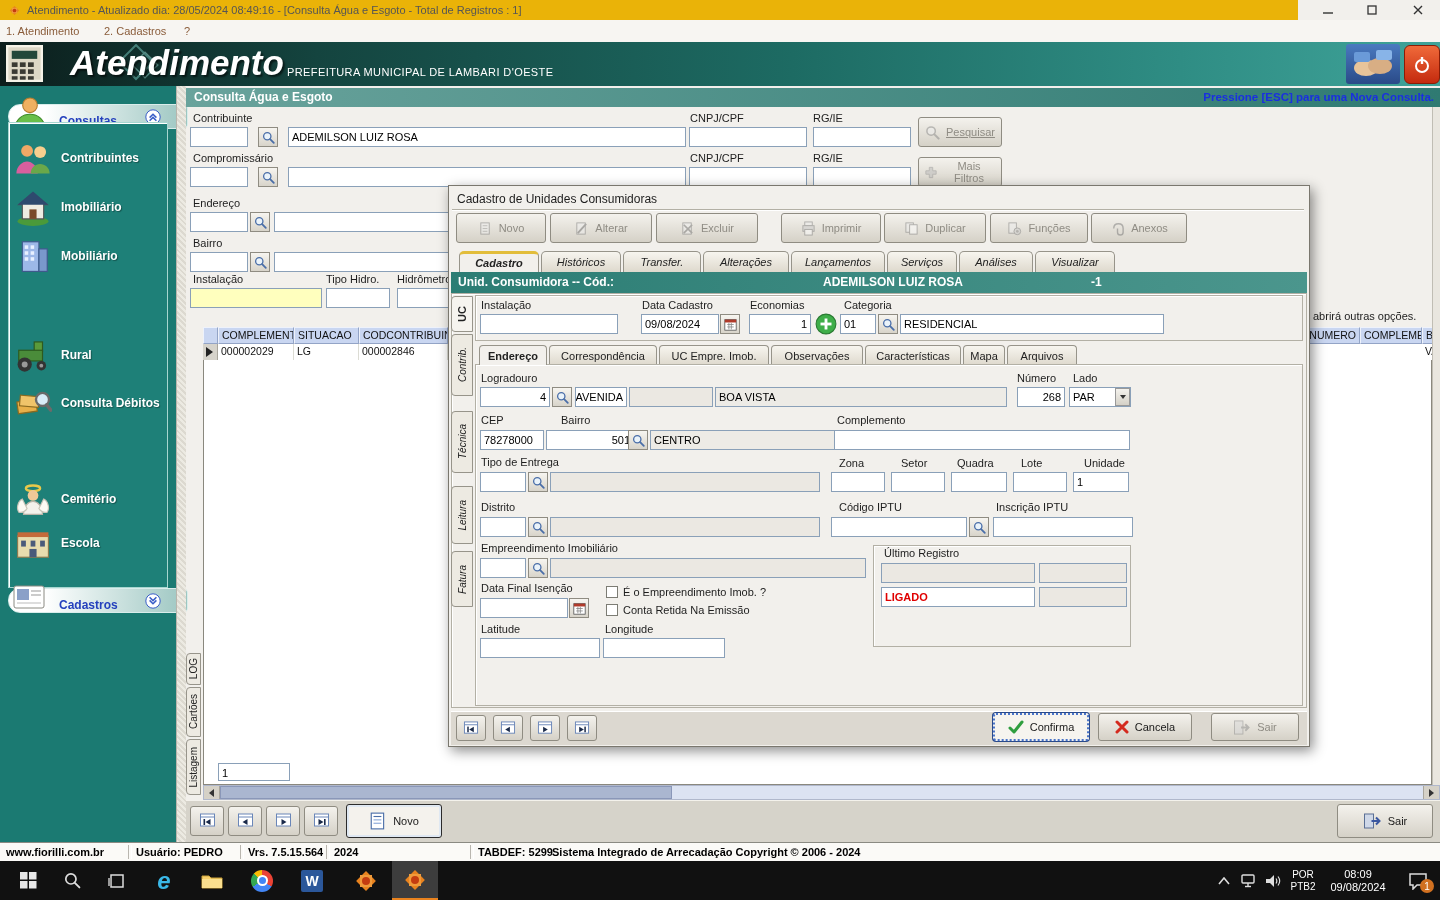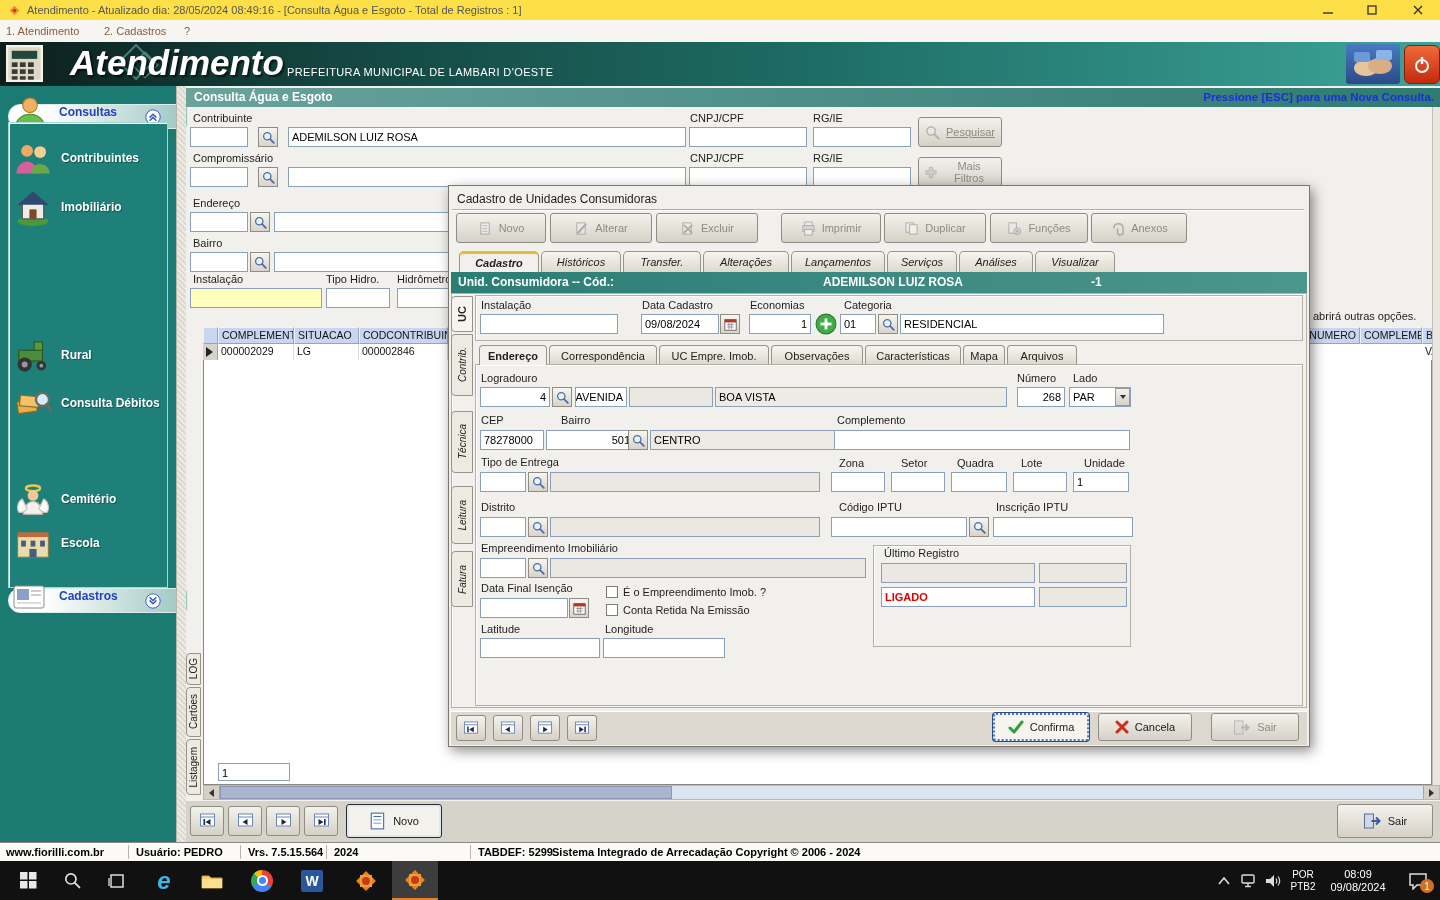--- a/index.html
+++ b/index.html
@@ -33,35 +33,35 @@
     border-radius:4px 4px 0 0;box-sizing:border-box;color:#222;cursor:pointer}
   .itab.active{background:#f2f0ec;font-weight:bold;z-index:2}
   .gh{position:absolute;height:17px;background:#c9d6f1;border-right:1px solid #93a4c6;border-bottom:1px solid #93a4c6;
     border-top:1px solid #eef2fb;border-left:1px solid #eef2fb;font-size:10.5px;line-height:15px;padding:0 3px;
     box-sizing:border-box;overflow:hidden;white-space:nowrap;color:#111}
   .gc{position:absolute;height:16px;font-size:10.5px;line-height:15px;padding:0 3px;box-sizing:border-box;
     background:#fff;border-right:1px solid #dcdcd4;overflow:hidden;white-space:nowrap;color:#111}
   .sitem{position:absolute;left:14px;width:154px;height:44px;display:flex;align-items:center;gap:9px;
     color:#fff;font-weight:bold;font-size:12px;cursor:pointer;text-shadow:1px 1px 1px rgba(0,0,0,.35)}
   .sbar{position:absolute;left:8px;width:180px;height:25px;background:linear-gradient(90deg,#ffffff 20%,#9cc6c1);
-    border-radius:12px 5px 5px 12px;border:1px solid #d9edeb;box-sizing:border-box;display:flex;align-items:flex-start;cursor:pointer}
+    border-radius:12px 5px 5px 12px;border:1px solid #d9edeb;box-sizing:border-box;display:flex;align-items:flex-end;cursor:pointer}
   .sbar .t{color:#2440bd;font-weight:bold;font-size:12px;margin-left:50px}
   .chk{position:absolute;width:12px;height:12px;background:#fff;border:1px solid #7c7c74;box-sizing:border-box}
   .grp{position:absolute;border:1px solid #b3b0a5;box-shadow:inset 1px 1px 0 #fff;box-sizing:border-box}
   .tealbar{background:linear-gradient(90deg,#2c7d74,#4b968d);color:#fff;font-weight:bold;font-size:12px}
   .statusitem{position:absolute;font-size:11px;font-weight:bold;color:#000;white-space:nowrap;top:3px}
   .sep{position:absolute;top:2px;width:2px;height:14px;border-left:1px solid #b9b6af;border-right:1px solid #fff}
   .tbicon{position:absolute;display:flex;align-items:center;justify-content:center;cursor:pointer}
 </style>
 </head>
 <body>
 
 <div id="screen">
 
-  <div class="abs" style="left:0;top:0;width:1440px;height:20px;background:#fde047;border-bottom:1px solid #dddbd6">
+  <div class="abs" style="left:0;top:0;width:1298px;height:20px;background:#eab308;border-bottom:1px solid #dddbd6">
     <span class="abs" style="left:8px;top:3px">
       <svg width="13" height="13" viewBox="0 0 24 24">
           <rect x="6" y="6" width="12" height="12" fill="#e8821e" transform="rotate(45 12 12)"></rect>
           <rect x="7" y="7" width="10" height="10" fill="#f09a3a"></rect>
           <circle cx="12" cy="12" r="3.4" fill="#c43c10"></circle>
         </svg>
     </span>
     <span class="lbl" style="left:27px;top:4px;color:#555">Atendimento - Atualizado dia: 28/05/2024 08:49:16 - [Consulta Água e Esgoto - Total de Registros : 1]</span>
     <span class="tbicon" style="left:1308px;top:0;width:40px;height:20px">
       <svg width="10" height="10">
@@ -158,20 +158,35 @@
     </div>
     <div class="sitem" style="top:99px">
       <svg width="38" height="38" viewBox="0 0 32 32">
           <ellipse cx="16" cy="28" rx="13" ry="4" fill="#4a9a3a"></ellipse>
           <path d="M16 4L4 14h3v12h18V14h3z" fill="#efece2" stroke="#555"></path>
           <path d="M16 3L3 14h26z" fill="#2e4a6e"></path>
           <rect x="13" y="18" width="6" height="8" fill="#7a4a2a"></rect>
         </svg>
       <span>Imobiliário</span>
     </div>
+    <div class="sitem" style="top:148px">
+      <svg width="38" height="38" viewBox="0 0 32 32">
+          <rect x="7" y="4" width="14" height="25" fill="#9db8e8" stroke="#3e5a8c"></rect>
+          <rect x="21" y="10" width="7" height="19" fill="#7a98cc" stroke="#3e5a8c"></rect>
+          <g fill="#e8f0ff">
+            <rect x="9" y="7" width="3" height="3"></rect>
+            <rect x="14" y="7" width="3" height="3"></rect>
+            <rect x="9" y="12" width="3" height="3"></rect>
+            <rect x="14" y="12" width="3" height="3"></rect>
+            <rect x="9" y="17" width="3" height="3"></rect>
+            <rect x="14" y="17" width="3" height="3"></rect>
+          </g>
+        </svg>
+      <span>Mobiliário</span>
+    </div>
     <div class="sitem" style="top:247px">
       <svg width="38" height="38" viewBox="0 0 32 32">
           <rect x="17" y="5" width="7" height="8" fill="#5a9a3a" stroke="#2e5a1e"></rect>
           <rect x="4" y="12" width="20" height="9" fill="#4a8c3a" stroke="#2e5a1e"></rect>
           <circle cx="9" cy="24" r="6" fill="#333"></circle>
           <circle cx="9" cy="24" r="2.5" fill="#999"></circle>
           <circle cx="23" cy="25" r="4" fill="#333"></circle>
           <circle cx="23" cy="25" r="1.6" fill="#999"></circle>
         </svg>
       <span>Rural</span>

